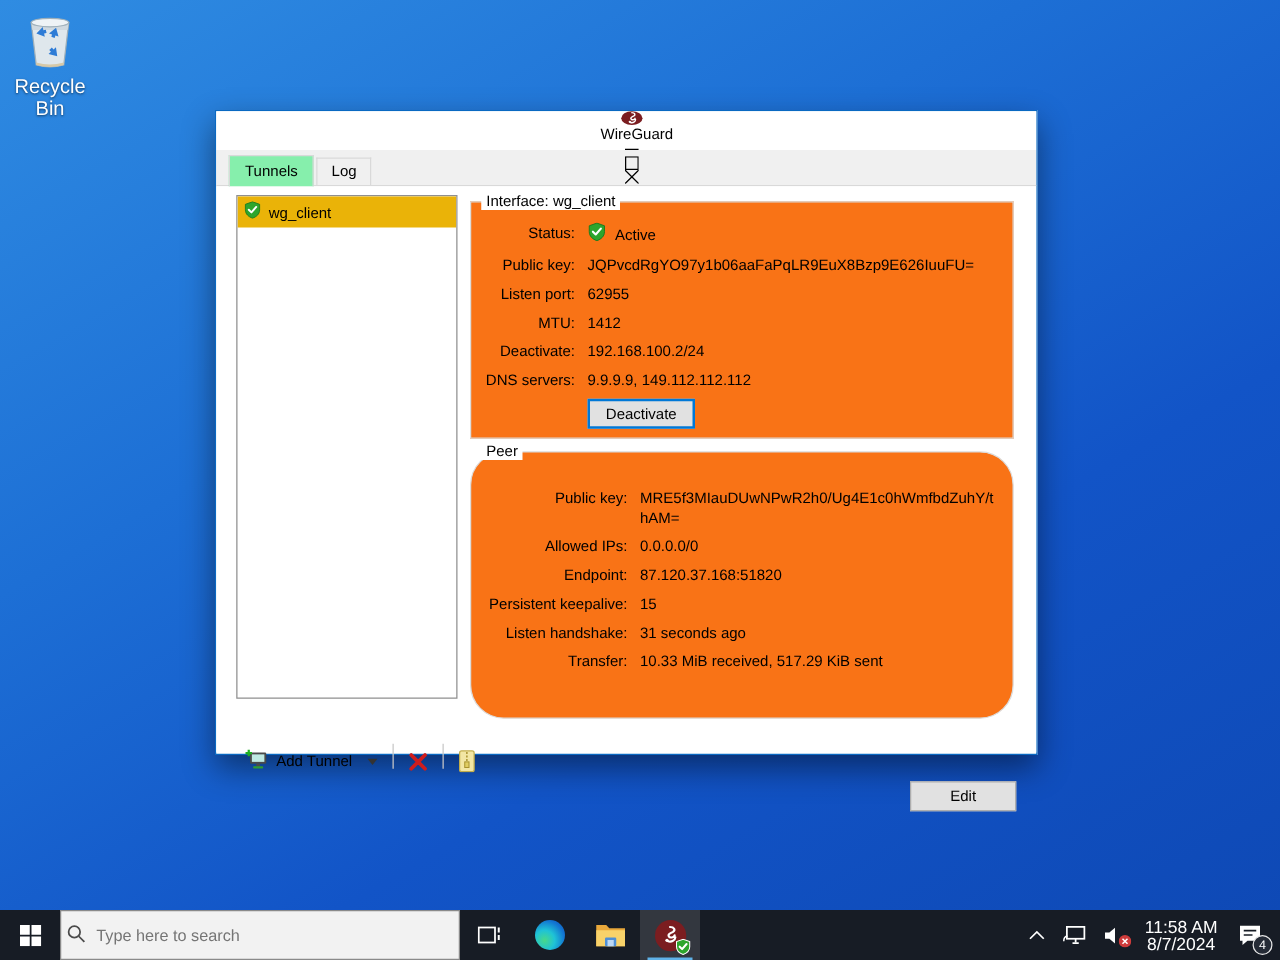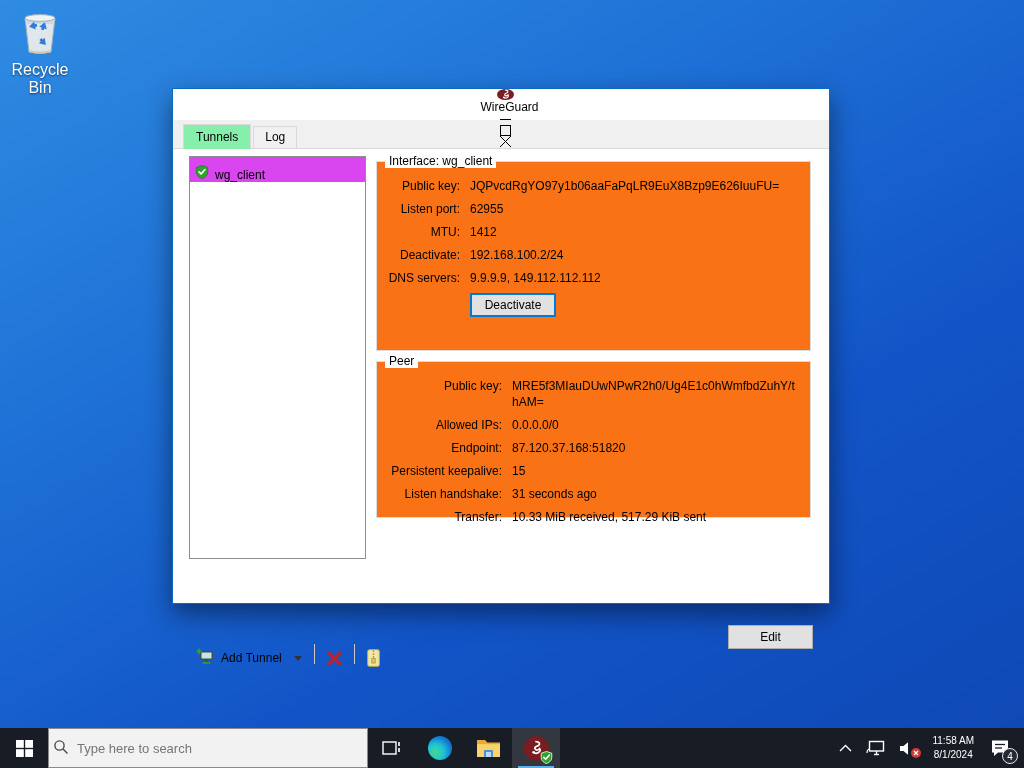--- a/index.html
+++ b/index.html
@@ -34,31 +34,31 @@
   .tab.active { background:#86efac; margin-bottom:-1px; padding:5px 12px 5px; z-index:2; }
   .tab.inactive { margin-left:2px; }
 
   .pane { position:relative; height:calc(100% - 61px); background:#fff; }
 
   .tunnel-list {
     position:absolute; left:16px; top:7px; width:177px; height:403px;
     border:1px solid #8f8f8f; background:#fff; overflow:hidden;
   }
   .tunnel-item { height:25px; display:flex; align-items:center; gap:6px; padding:0 5px; }
-  .tunnel-item.selected { background:#d946ef;align-items:flex-end; }
-
-  .list-toolbar { position:absolute; left:16px; top:495px; height:28px; display:flex; }
+  .tunnel-item.selected { background:#eab308; }
+
+  .list-toolbar { position:absolute; left:16px; top:446px; height:28px; display:flex; }
   .tb-btn { display:flex; align-items:center; gap:6px; padding:4px 6px; background:transparent; border:1px solid transparent; }
   .tb-sep { width:1px; height:20px; background:#c8c8c8; margin:0 5px; }
   .dd-arrow { width:0; height:0; border-left:4px solid transparent; border-right:4px solid transparent; border-top:5px solid #333; margin-left:6px; }
 
   .groupbox { position:absolute; border:1px solid #dcdcdc; background:#f97316; }
   .groupbox .legend { position:absolute; top:-8px; left:8px; background:#fff; padding:0 4px; font-size:12px; }
   .gb-interface { left:203px; top:12px; width:435px; height:190px; padding-top:16px; }
-  .gb-peer { left:203px; top:212px; width:435px; height:157px; padding-top:16px; }
+  .gb-peer { left:203px; top:212px; width:435px; height:214px; padding-top:28px;border-radius:27px; }
 
   .row { display:flex; align-items:flex-start; margin-bottom:7px; line-height:16px; }
   .gb-interface .row-label { width:83px; text-align:right; flex:none; }
   .gb-peer .row-label { width:125px; text-align:right; flex:none; }
   .row-value { margin-left:10px; width:285px; word-break:break-all; }
   .status-value { display:flex; align-items:center; gap:7px; margin-left:10px; }
 
   .btn {
     background:#e1e1e1; border:1px solid #adadad; font-size:12px;
     font-family:inherit; display:flex; align-items:center; justify-content:center;
@@ -77,21 +77,21 @@
   }
   .search-box input {
     border:none; outline:none; background:transparent; font-family:inherit;
     font-size:13px; color:#3c3c3c; width:270px; margin-left:8px;
   }
   .app-btn { width:48px; display:flex; align-items:center; justify-content:center; position:relative; }
   .app-btn.active { background:rgba(255,255,255,.12); }
   .app-btn.active::after { content:""; position:absolute; left:6px; right:6px; bottom:0; height:2px; background:#5fb2e8; }
   .tray { margin-left:auto; display:flex; align-items:stretch; }
   .tray-item { display:flex; align-items:center; justify-content:center; padding:0 7px; }
-  .clock { flex-direction:column; justify-content:center; text-align:right; font-size:10px; line-height:14px; padding:0 9px; }
+  .clock { flex-direction:column; justify-content:center; text-align:right; font-size:14px; line-height:14px; padding:0 9px; }
   .badge {
     position:absolute; right:-3px; bottom:-3px; width:16px; height:16px; border-radius:50%;
     background:#252b36; border:1px solid #e8e8e8; color:#fff; font-size:10px;
     display:flex; align-items:center; justify-content:center;
   }
 
   .wg-circle { border-radius:50%; background:#7b1d20; display:flex; align-items:center; justify-content:center; }
 </style>
 </head>
 <body>
@@ -185,20 +185,32 @@
           <rect x="0.7" y="0.7" width="11.6" height="16.6" rx="1.6" fill="#f2e6a4" stroke="#c2ad4b" stroke-width="1"></rect>
           <line x1="6.5" y1="1.5" x2="6.5" y2="9.5" stroke="#a8922f" stroke-width="1.2" stroke-dasharray="1.6 1.2"></line>
           <rect x="4.8" y="9.5" width="3.4" height="4.5" fill="#e0cd62" stroke="#a8922f" stroke-width="0.8"></rect>
         </svg>
       </span>
     </div>
 
     <div class="groupbox gb-interface">
       <span class="legend">Interface: wg_client</span>
 
+      <div class="row">
+        <span class="row-label">Status:</span>
+        <span class="status-value">
+          <span>
+            <svg width="15" height="15" viewBox="0 0 16 16">
+              <path d="M8 0.5 L14.5 2.8 V7.8 C14.5 11.8 11.6 14.2 8 15.5 C4.4 14.2 1.5 11.8 1.5 7.8 V2.8 Z" fill="#2da52d" stroke="#1d7a1d" stroke-width="0.8"></path>
+              <path d="M4.6 7.8 L7 10.2 L11.4 5.2" stroke="#fff" stroke-width="1.8" fill="none" stroke-linecap="round" stroke-linejoin="round"></path>
+            </svg>
+          </span>
+          <span>Active</span>
+        </span>
+      </div>
 
       <div class="row">
         <span class="row-label">Public key:</span>
         <span class="row-value" style="width:360px;">JQPvcdRgYO97y1b06aaFaPqLR9EuX8Bzp9E626IuuFU=</span>
       </div>
       <div class="row">
         <span class="row-label">Listen port:</span>
         <span class="row-value">62955</span>
       </div>
       <div class="row">
@@ -322,21 +334,21 @@
       <svg width="17" height="15" viewBox="0 0 17 15">
         <path d="M1 5 H4.5 L9 1.2 V13.8 L4.5 10 H1 Z" fill="#fff"></path>
       </svg>
       <svg width="10" height="10" viewBox="0 0 10 10" style="position:absolute;right:2px;bottom:10px;">
         <circle cx="5" cy="5" r="5" fill="#ce3b3b"></circle>
         <path d="M3 3 L7 7 M7 3 L3 7" stroke="#fff" stroke-width="1.2"></path>
       </svg>
     </div>
     <div class="tray-item clock">
       <span>11:58 AM</span>
-      <span>8/1/2024</span>
+      <span>8/7/2024</span>
     </div>
     <div class="tray-item" style="position:relative;padding-right:14px;">
       <svg width="20" height="19" viewBox="0 0 20 19">
         <path d="M2 1.5 H18 V13.5 H8 L4 17 V13.5 H2 Z" fill="#fff"></path>
         <line x1="5" y1="5.5" x2="15" y2="5.5" stroke="#171c25" stroke-width="1.3"></line>
         <line x1="5" y1="9" x2="12" y2="9" stroke="#171c25" stroke-width="1.3"></line>
       </svg>
       <span class="badge" style="right:6px;bottom:4px;">4</span>
     </div>
   </div>

